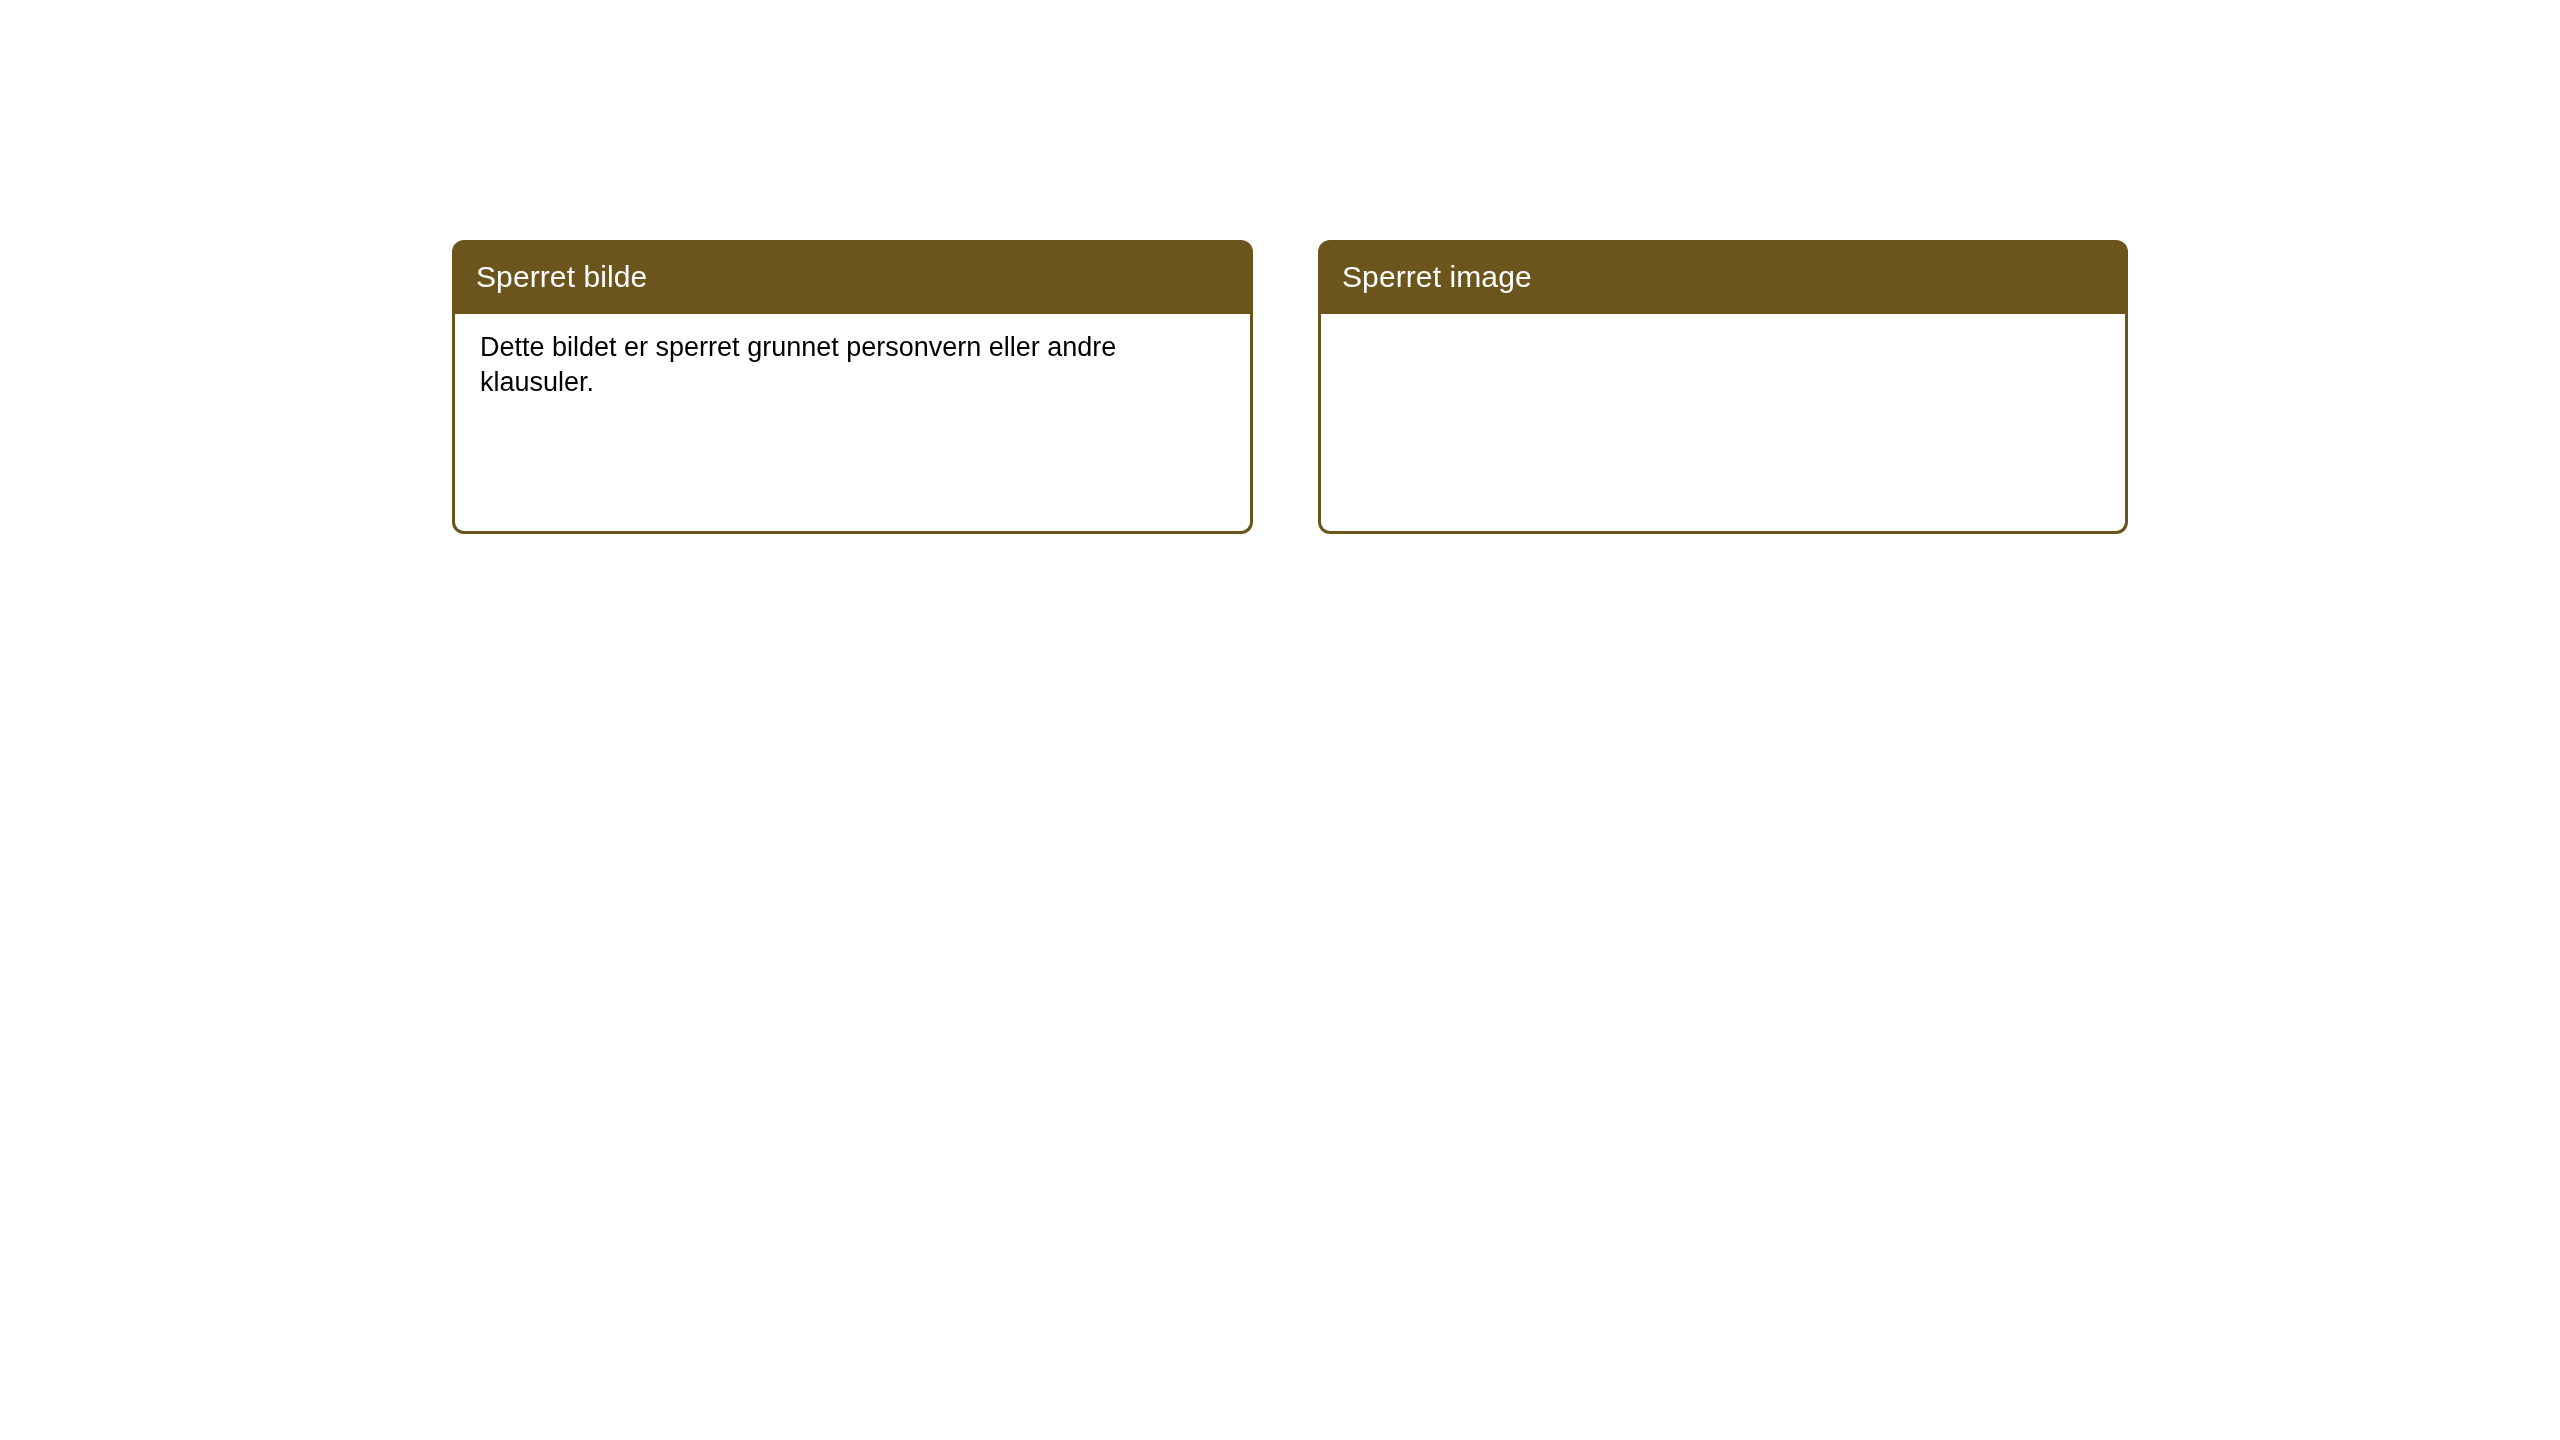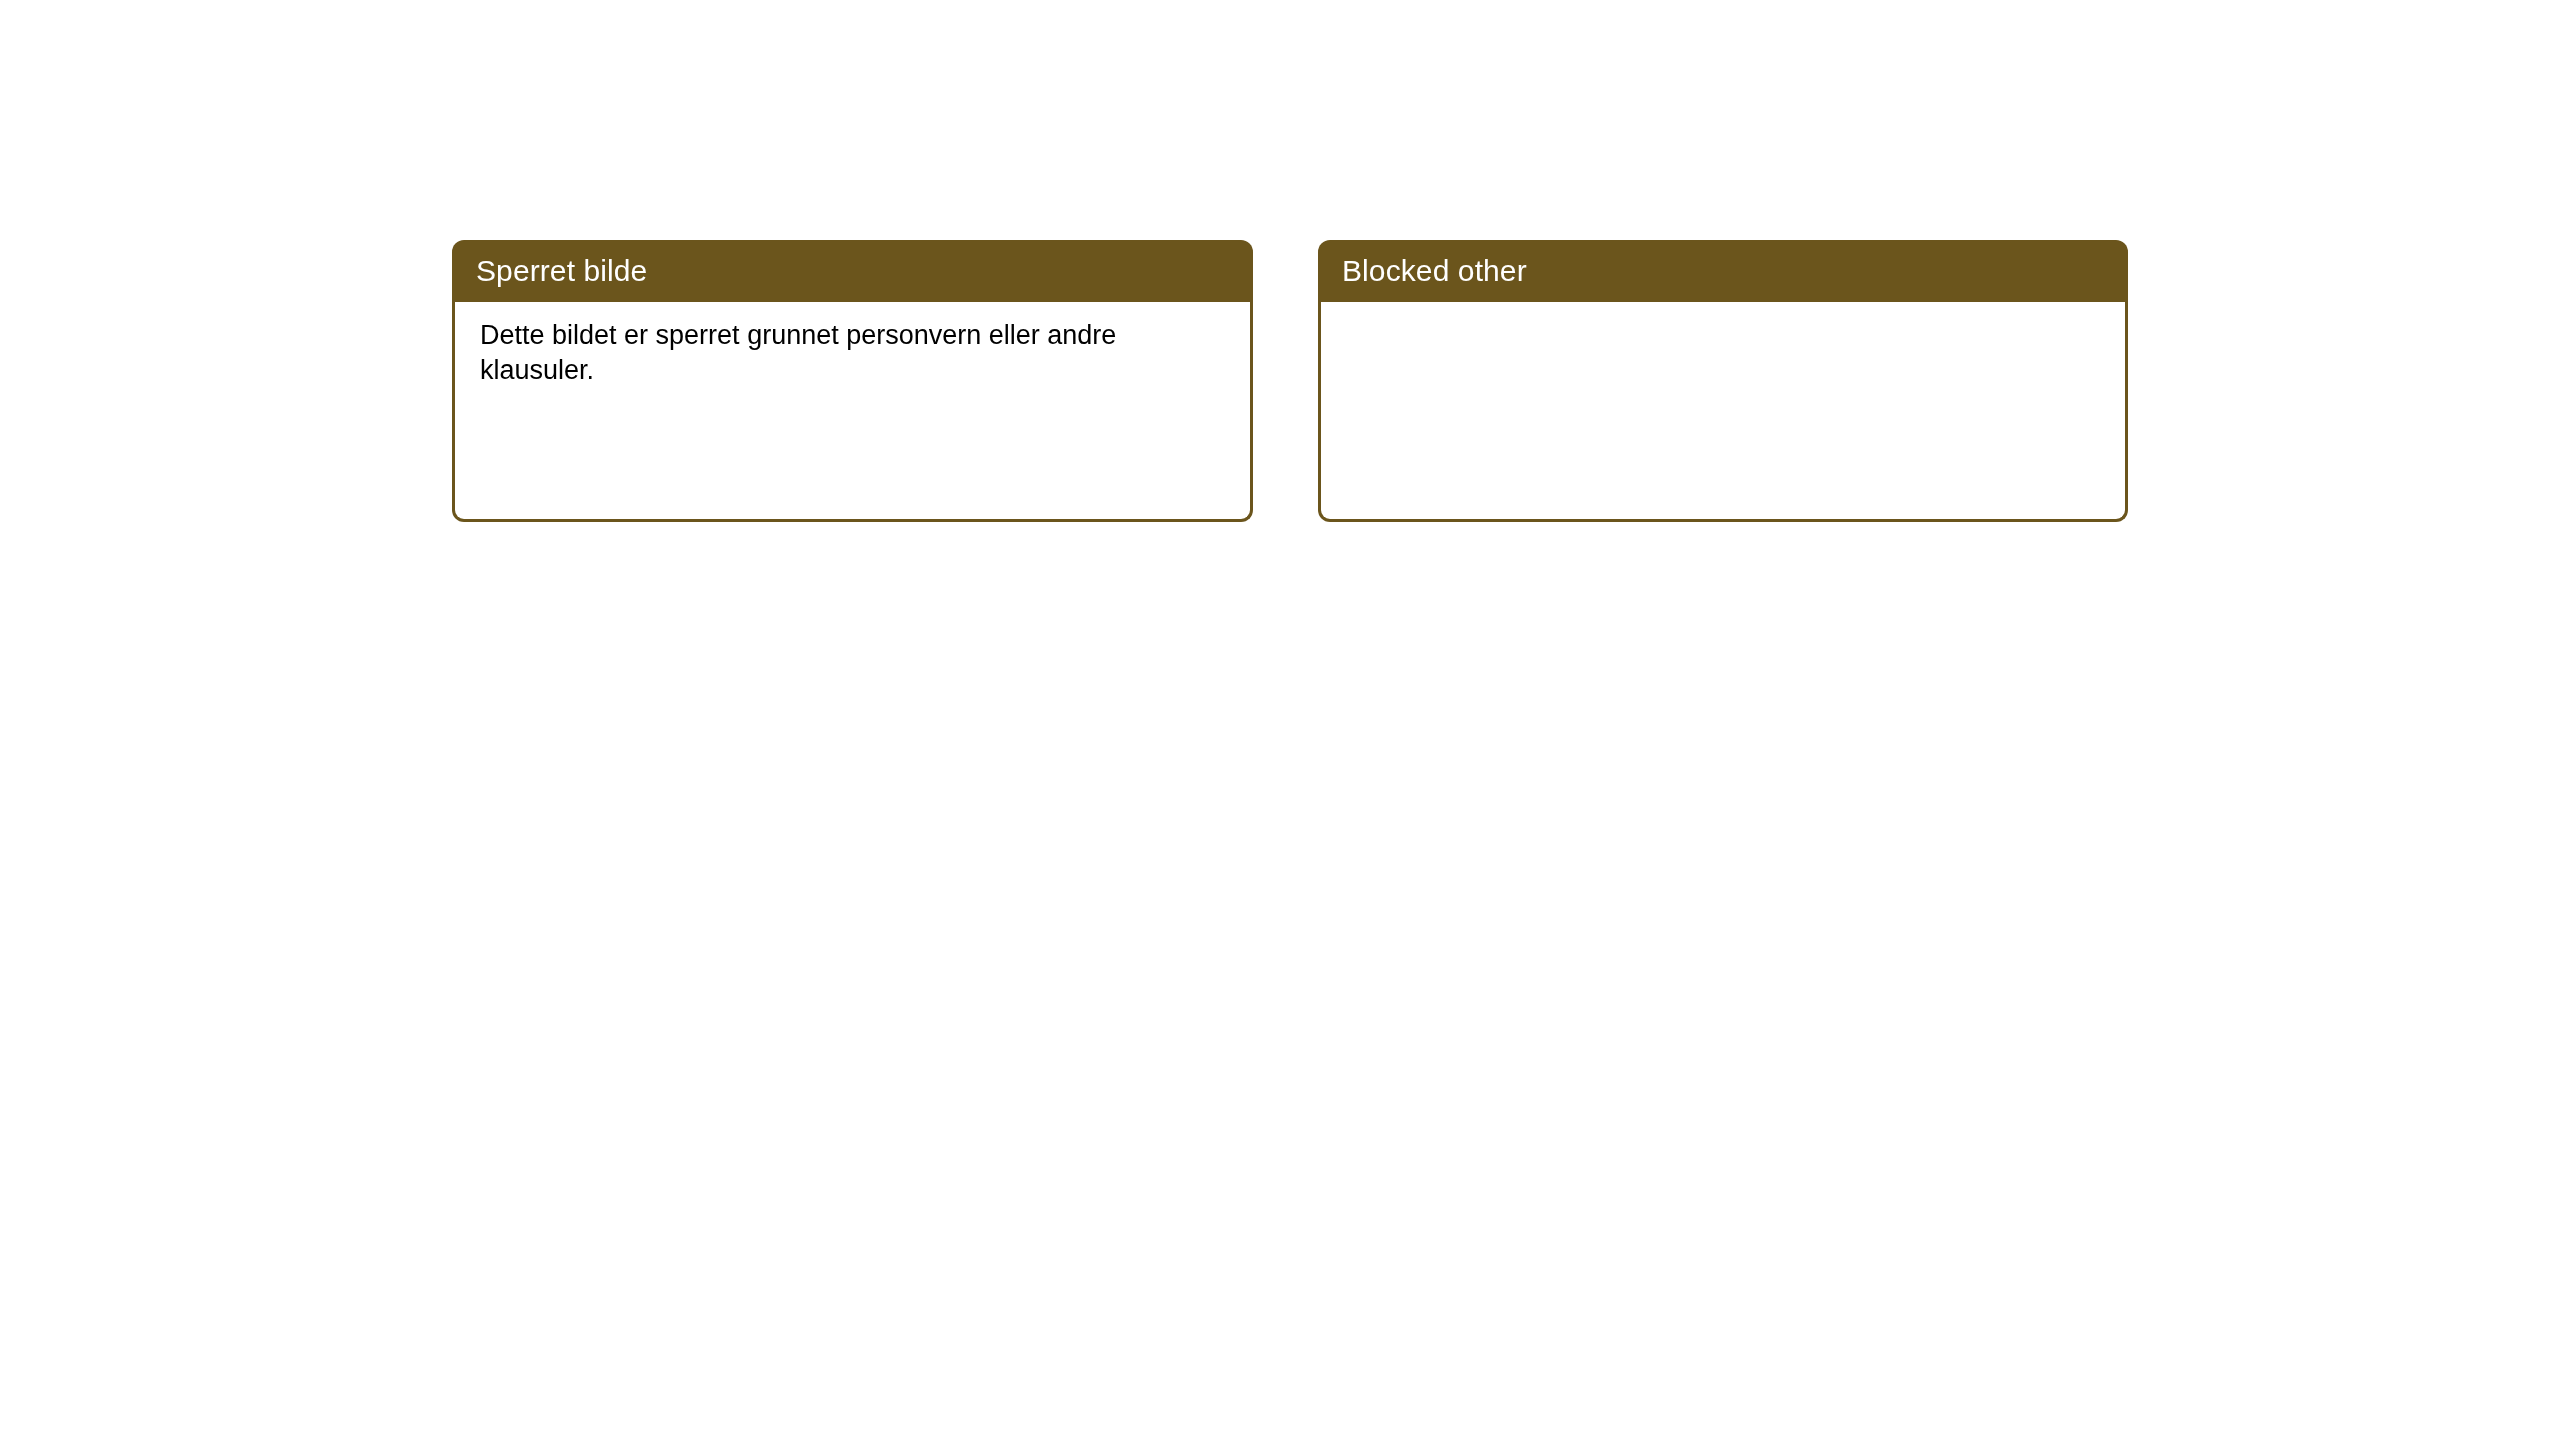--- a/index.html
+++ b/index.html
@@ -23,21 +23,21 @@
 
   .notice-panel {
     position: absolute;
     box-sizing: border-box;
     background: #ffffff;
     border-radius: 12px;
   }
 
   .panel-header {
     box-sizing: border-box;
-    height: 62px;
+    height: 74px;
     background: #6b551c;
     border-top-left-radius: 12px;
     border-top-right-radius: 12px;
     display: flex;
     align-items: center;
     padding: 0 1px 0 24px;
     overflow: hidden;
   }
 
   .panel-header-title {
@@ -96,20 +96,20 @@
       <span class="panel-header-title">Sperret bilde</span>
     </div>
     <div class="panel-body">
       <p class="panel-paragraph">Dette bildet er sperret grunnet personvern eller andre klausuler.</p>
       <div class="paragraph-gap"></div>
     </div>
   </section>
 
   <section class="notice-panel" id="panel-blocked-en">
     <div class="panel-header">
-      <span class="panel-header-title">Blocked other</span>
+      <span class="panel-header-title">Sperret image</span>
     </div>
     <div class="panel-body">
       <div class="paragraph-gap"></div>
     </div>
   </section>
 
 </div>
 
 </body></html>

